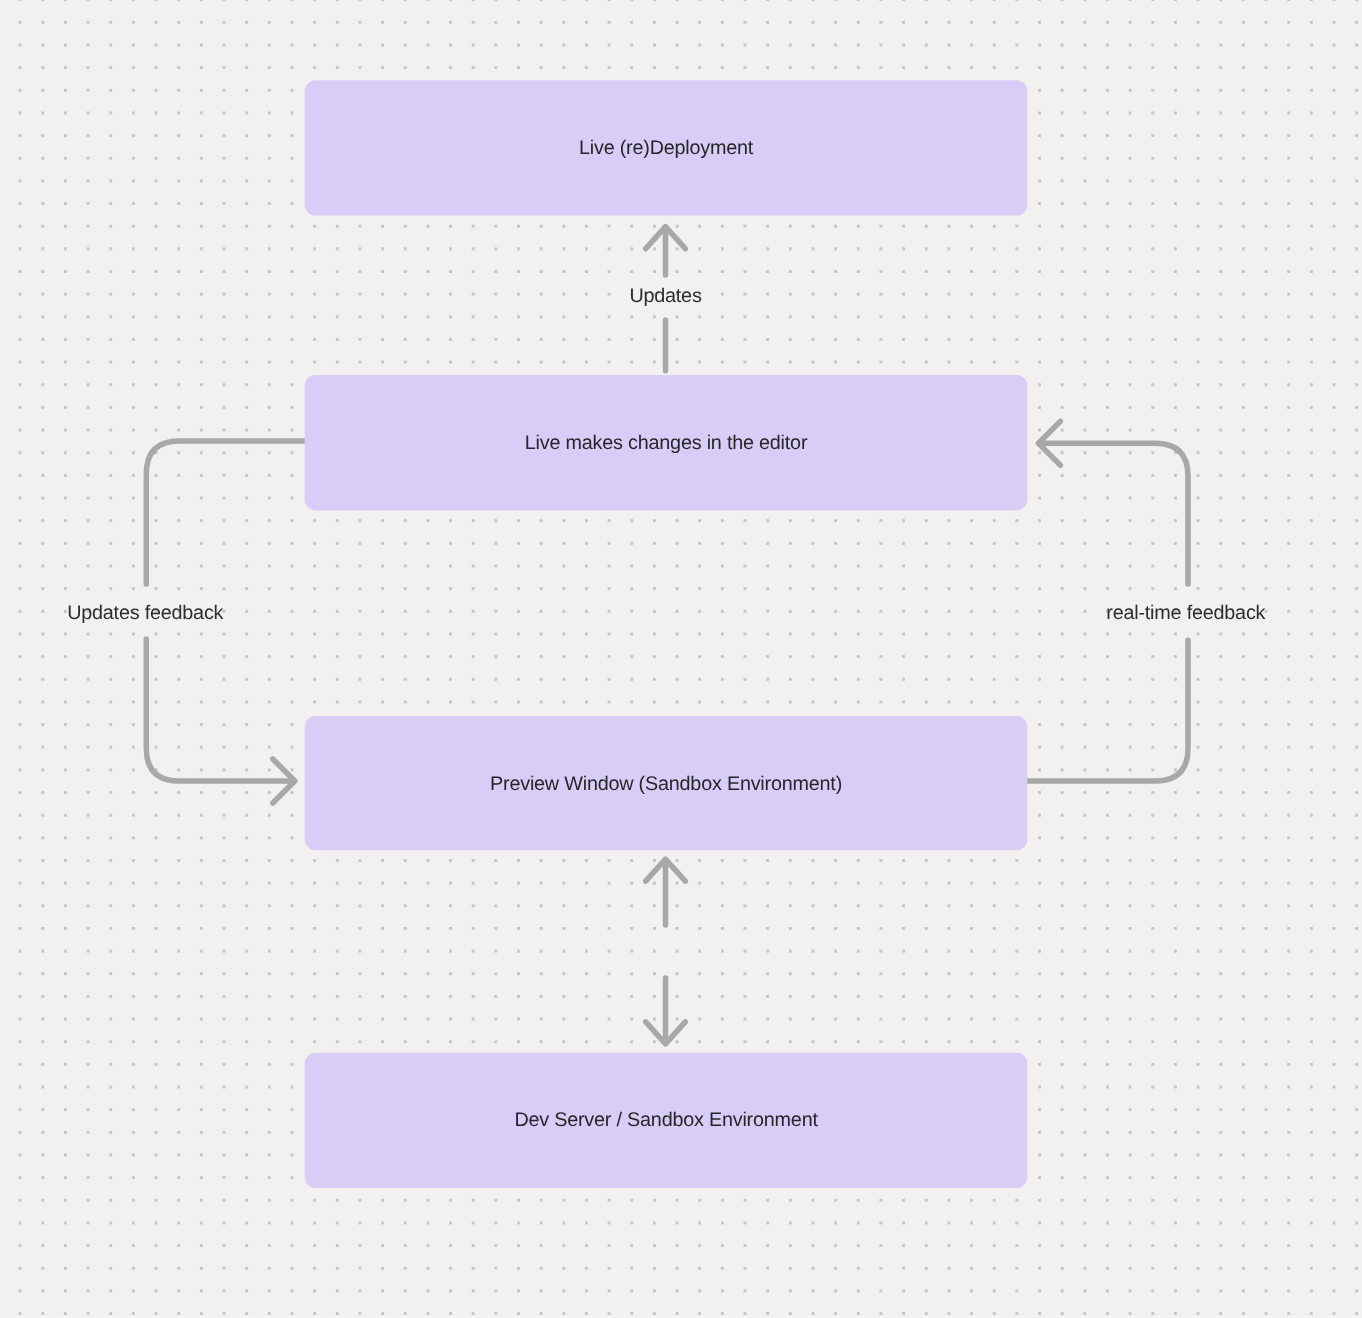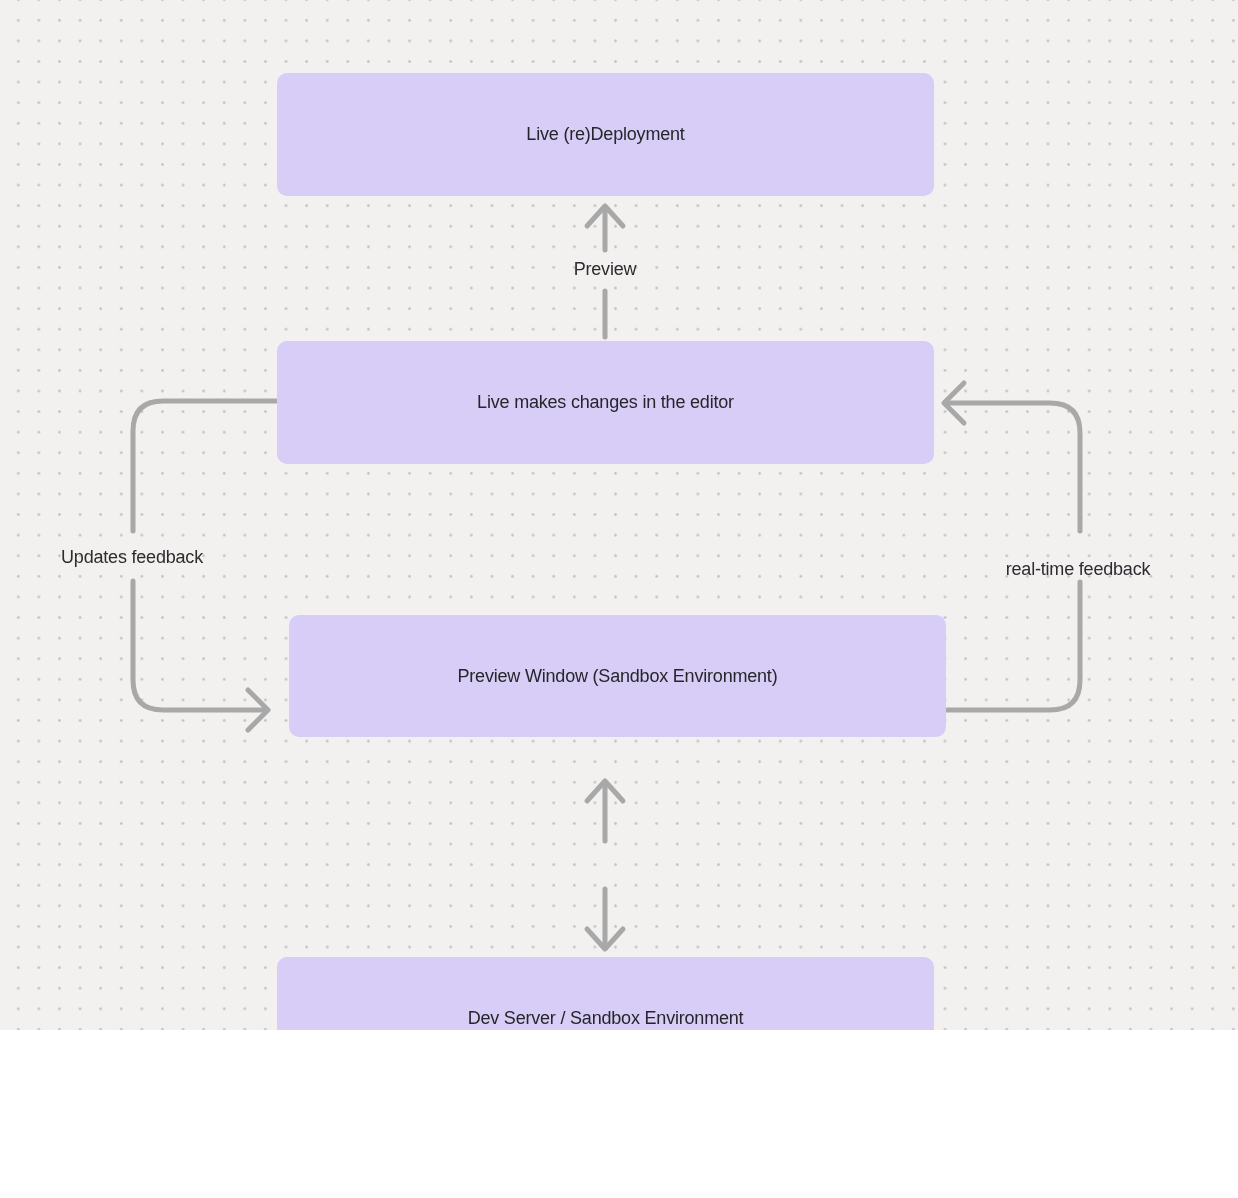--- a/index.html
+++ b/index.html
@@ -2,21 +2,21 @@
 <html style="--background: #f2f1ef; --dot: #c8c6c4; --node-fill: #d7cdf6; --node-text: #26262a; --label-text: #2c2c31; --edge-stroke: #a8a8a8;"><head>
 <meta charset="utf-8">
 <style>
   html, body { margin: 0; padding: 0; }
   body {
     width: 1238px; height: 1198px;
     font-family: "Liberation Sans", "DejaVu Sans", sans-serif;
   }
   .canvas {
     position: relative;
-    width: 1238px; height: 1030px;
+    width: 1238px; height: 1198px;
     overflow: hidden;
     background-color: var(--background, #f2f1ef);
     background-image: radial-gradient(circle, var(--dot, #c8c6c4) 1.3px, rgba(0,0,0,0) 1.45px);
     background-size: 20.6px 20.6px;
     background-position: 8px 10px;
   }
   .edges {
     position: absolute; left: 0; top: 0;
     width: 1238px; height: 1198px;
     pointer-events: none;
@@ -36,33 +36,33 @@
     display: flex; align-items: center; justify-content: center;
     box-sizing: border-box;
   }
   .node-label {
     font-size: 18px;
     letter-spacing: -0.2px;
     color: var(--node-text, #26262a);
   }
   .node-live    { top: 73px;  }
   .node-editor  { top: 341px; }
-  .node-preview { top: 615px; height: 122px; margin-left: 12px; }
+  .node-preview { top: 651px; height: 122px; }
   .node-dev     { top: 957px; }
   .edge-label {
     position: absolute;
     transform: translate(-50%, -50%);
     white-space: nowrap;
     font-size: 18px;
     letter-spacing: -0.2px;
     color: var(--label-text, #2c2c31);
   }
   .label-publish  { left: 605px;  top: 269px; }
   .label-updates  { left: 132px;  top: 557px; }
-  .label-realtime { left: 1078px; top: 557px; margin-top: 12px; }
+  .label-realtime { left: 1078px; top: 557px; }
   .label-spunup   { left: 606px;  top: 866px; }
 </style>
 </head>
 <body>
 
 <div class="canvas">
 
   <svg class="edges" viewBox="0 0 1238 1198" xmlns="http://www.w3.org/2000/svg" aria-hidden="true">
 
     <path d="M605 250 V207"></path>
@@ -92,17 +92,17 @@
   </div>
 
   <div class="node node-preview">
     <span class="node-label">Preview Window (Sandbox Environment)</span>
   </div>
 
   <div class="node node-dev">
     <span class="node-label">Dev Server / Sandbox Environment</span>
   </div>
 
-  <div class="edge-label label-publish">Preview</div>
+  <div class="edge-label label-publish">Updates</div>
   <div class="edge-label label-updates">Updates feedback</div>
   <div class="edge-label label-realtime">real-time feedback</div>
 
 </div>
 
 </body></html>

